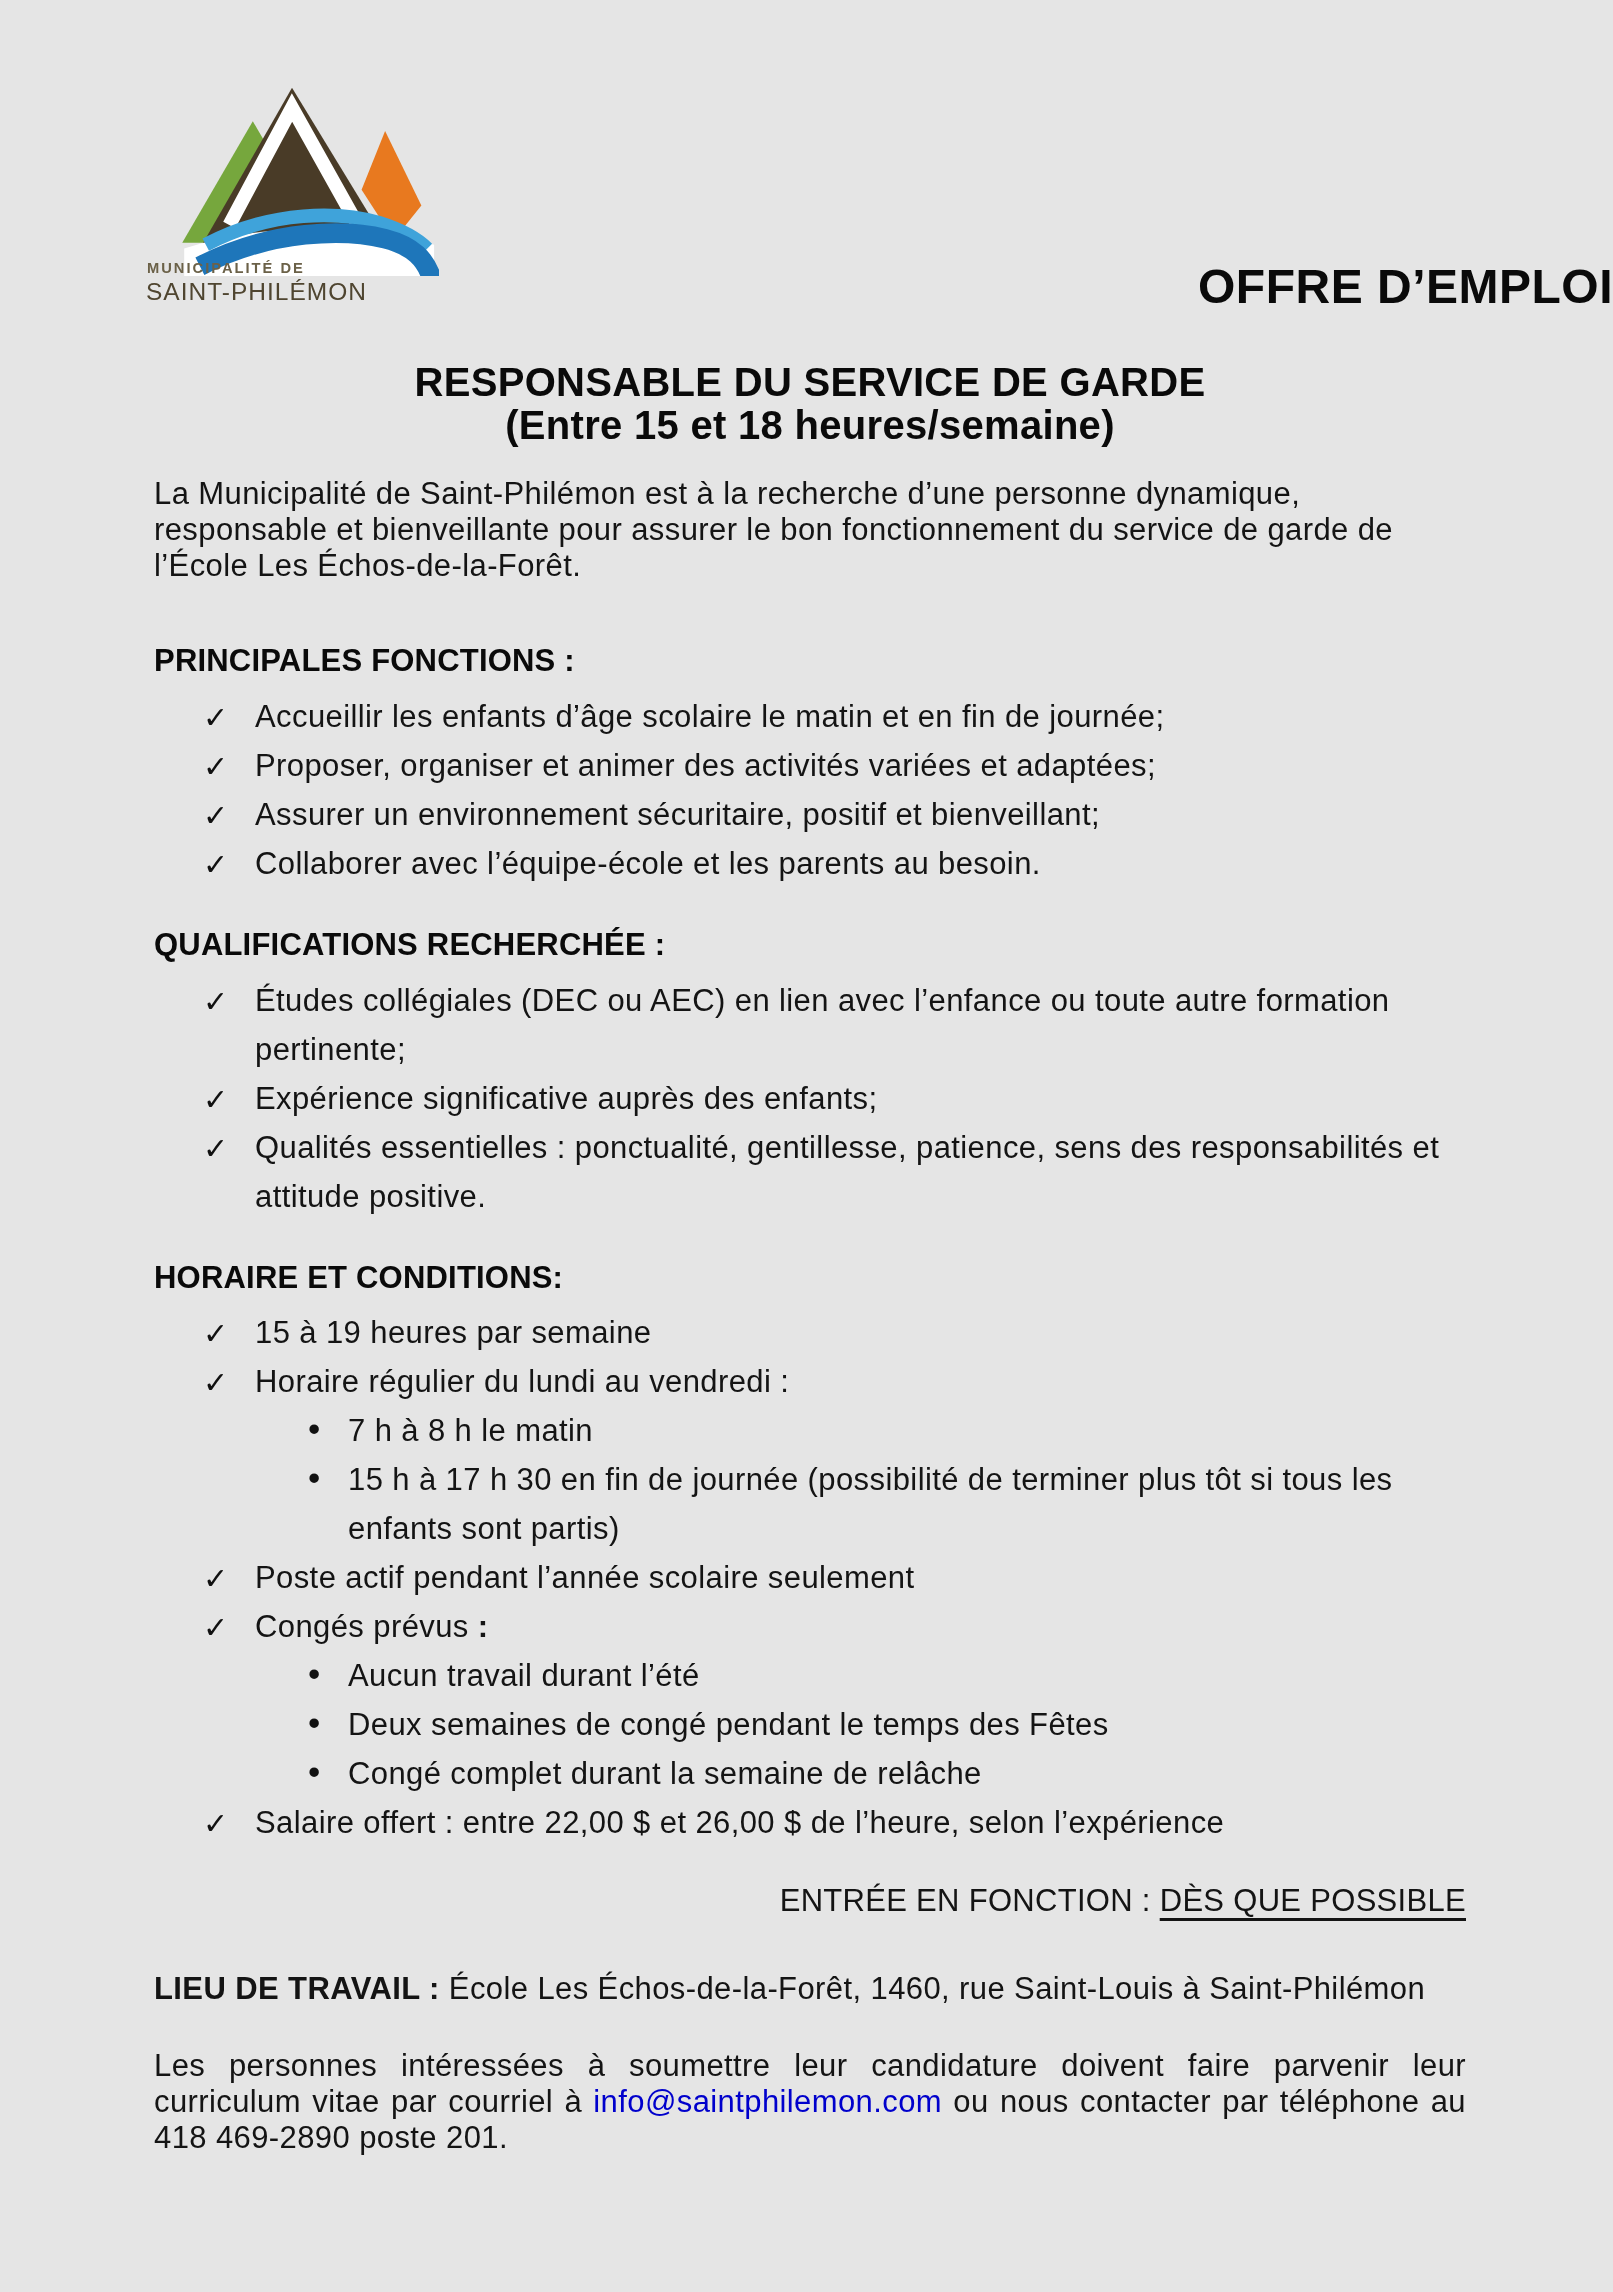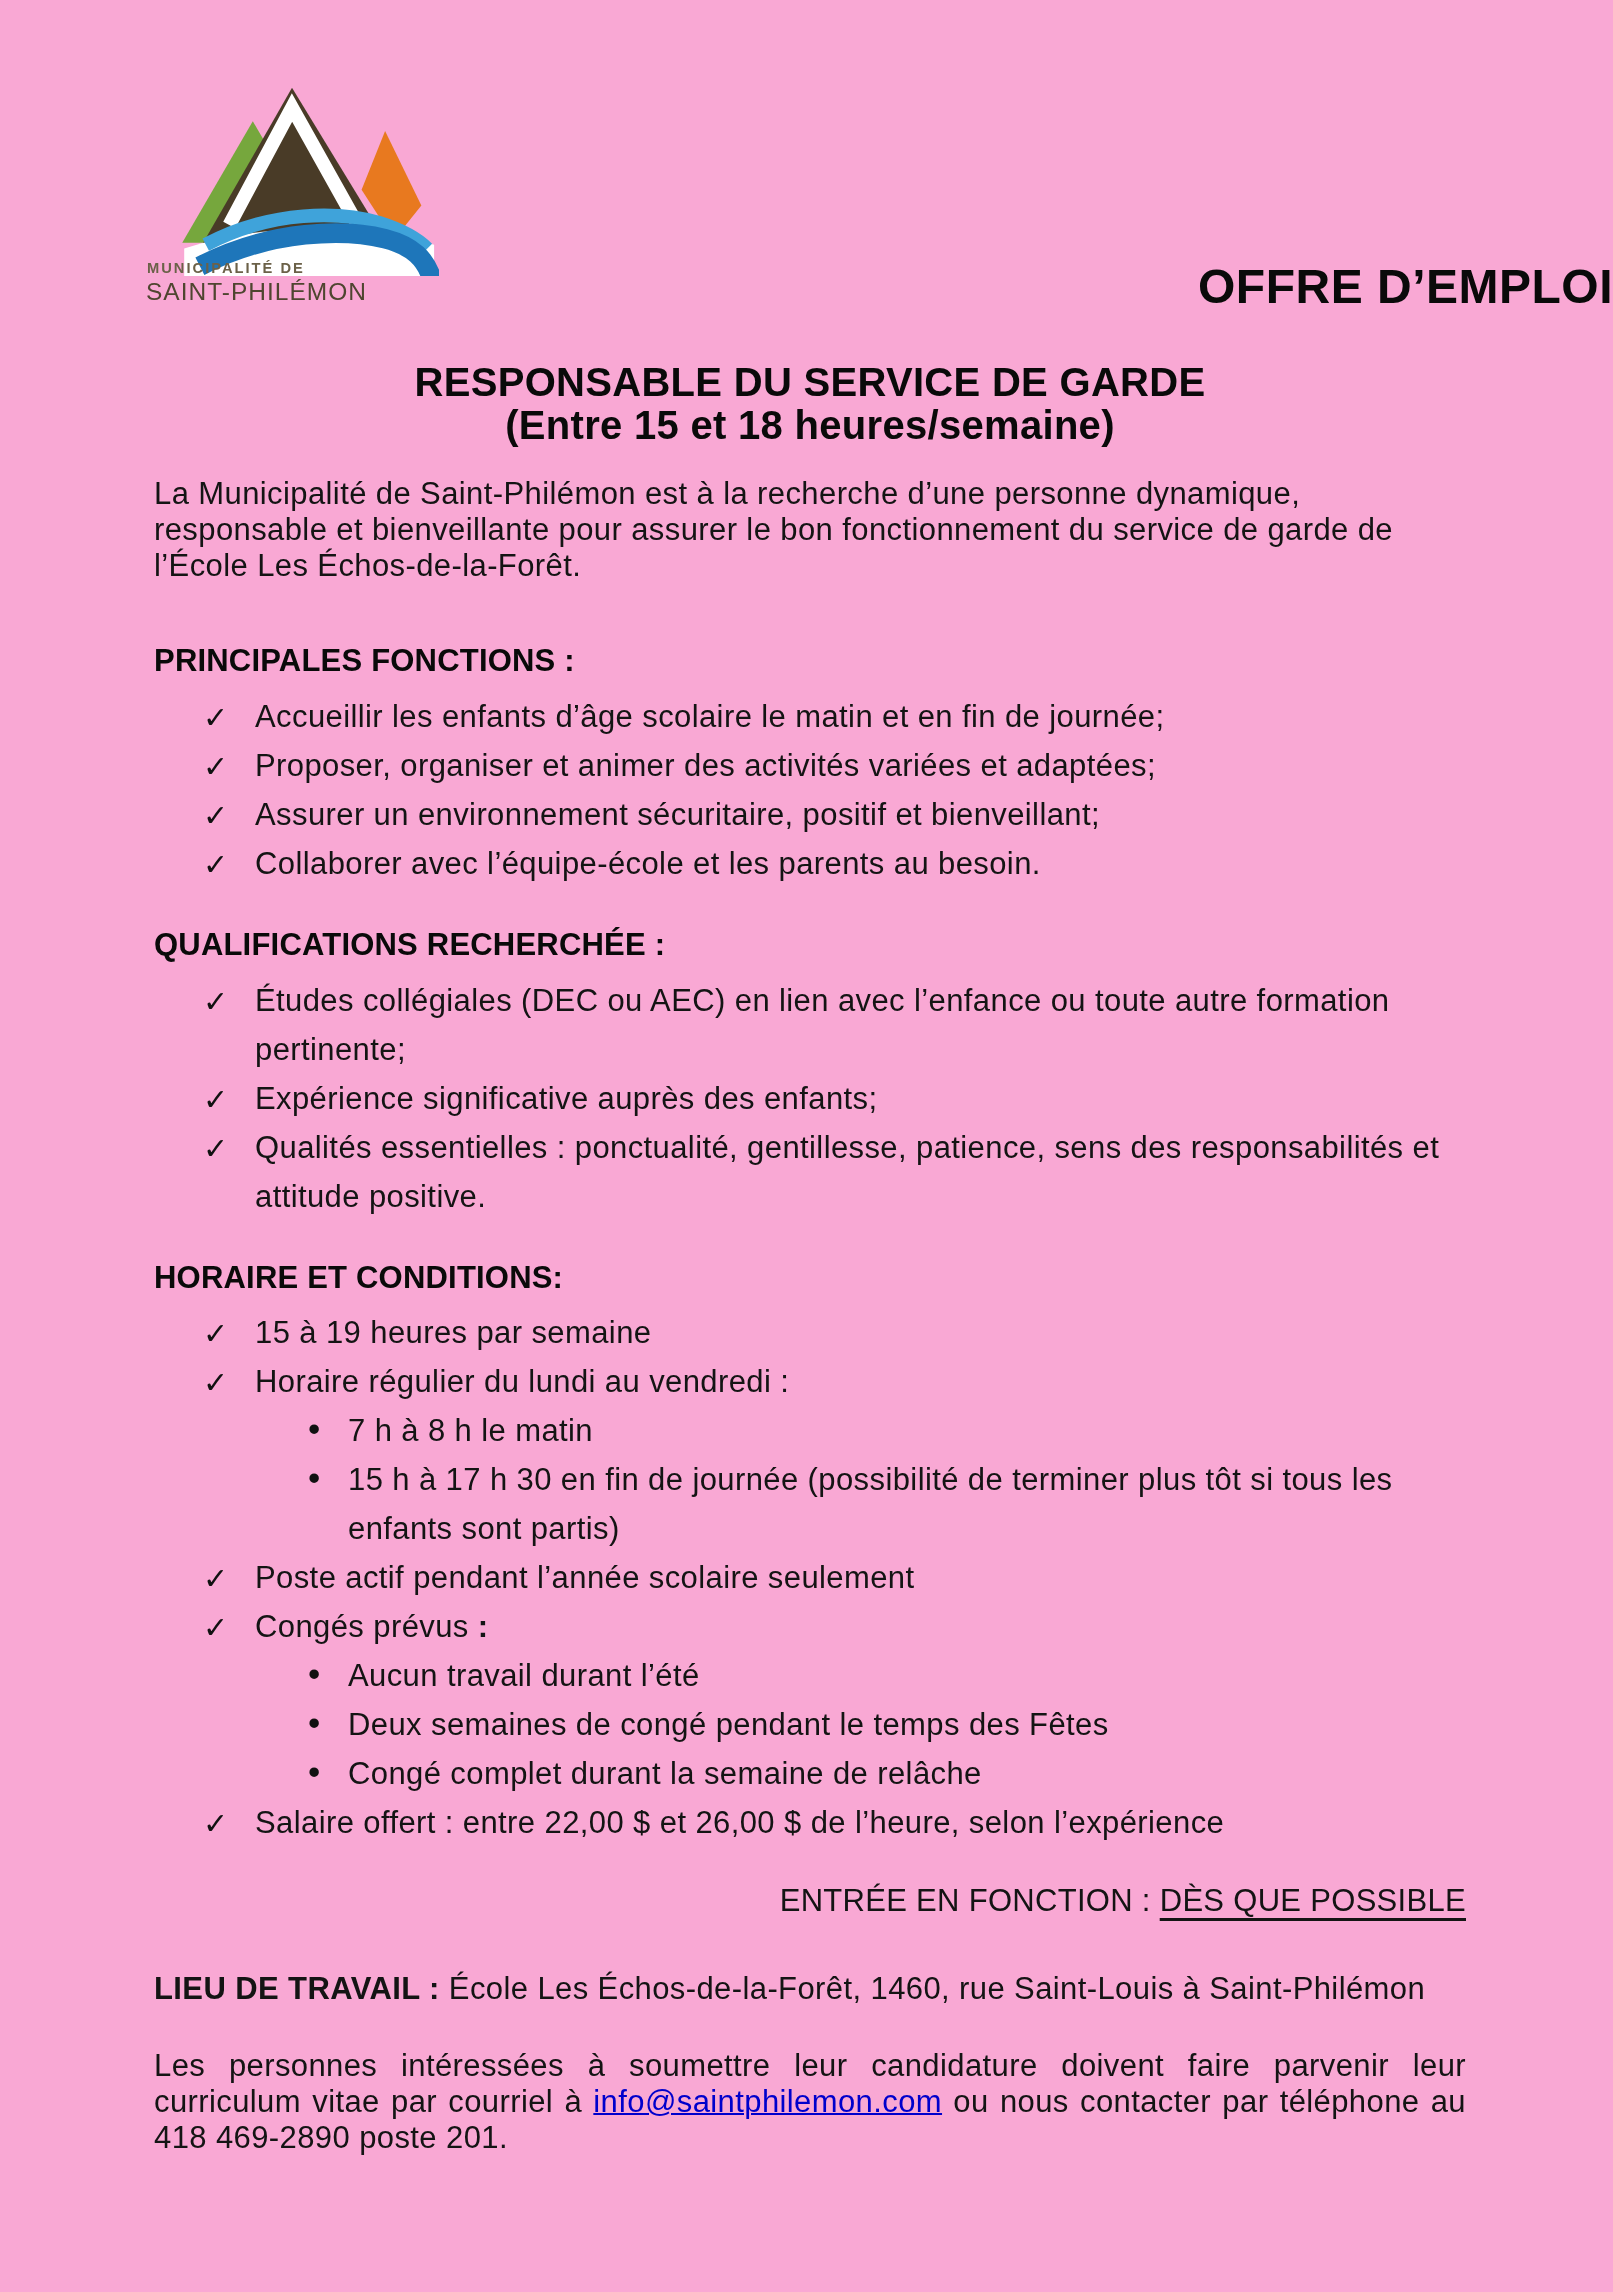--- a/index.html
+++ b/index.html
@@ -1,21 +1,21 @@
 <!DOCTYPE html>
 <html><head>
 <meta charset="utf-8">
 <title>Offre d'emploi</title>
 <style>
   html,body{margin:0;padding:0;background:#ffffff;}
   .page{
     position:relative;
     width:1613px;height:2293px;
     margin:0 auto;
-    background:#f9a8d4;
+    background:#e5e5e5;
     box-sizing:border-box;
     padding:361px 147px 0 154px;
     font-family:"Liberation Sans","DejaVu Sans",sans-serif;
     color:#141414;
     overflow:hidden;
   }
   
   .logo{position:absolute;left:145px;top:80px;width:314px;}
   .logo svg{display:block;}
   .logo-line1{
@@ -69,21 +69,21 @@
     text-decoration:underline;
     text-decoration-thickness:2.9px;
     text-underline-offset:6.9px;
   }
   .lieu{margin-top:47px;font-size:31px;line-height:41px;letter-spacing:0.4px;}
   .contact{
     margin-top:39px;font-size:31px;line-height:36px;
     letter-spacing:0.4px;text-align:justify;
   }
   .email-link{
-    color:#0000cc;text-decoration:underline;
+    color:#0000cc;
     text-decoration-thickness:2px;cursor:pointer;
   }
 </style>
 </head>
 <body>
 
 <div class="page">
 
   <div class="logo">
     <svg width="294" height="196" viewBox="0 0 300 200">

